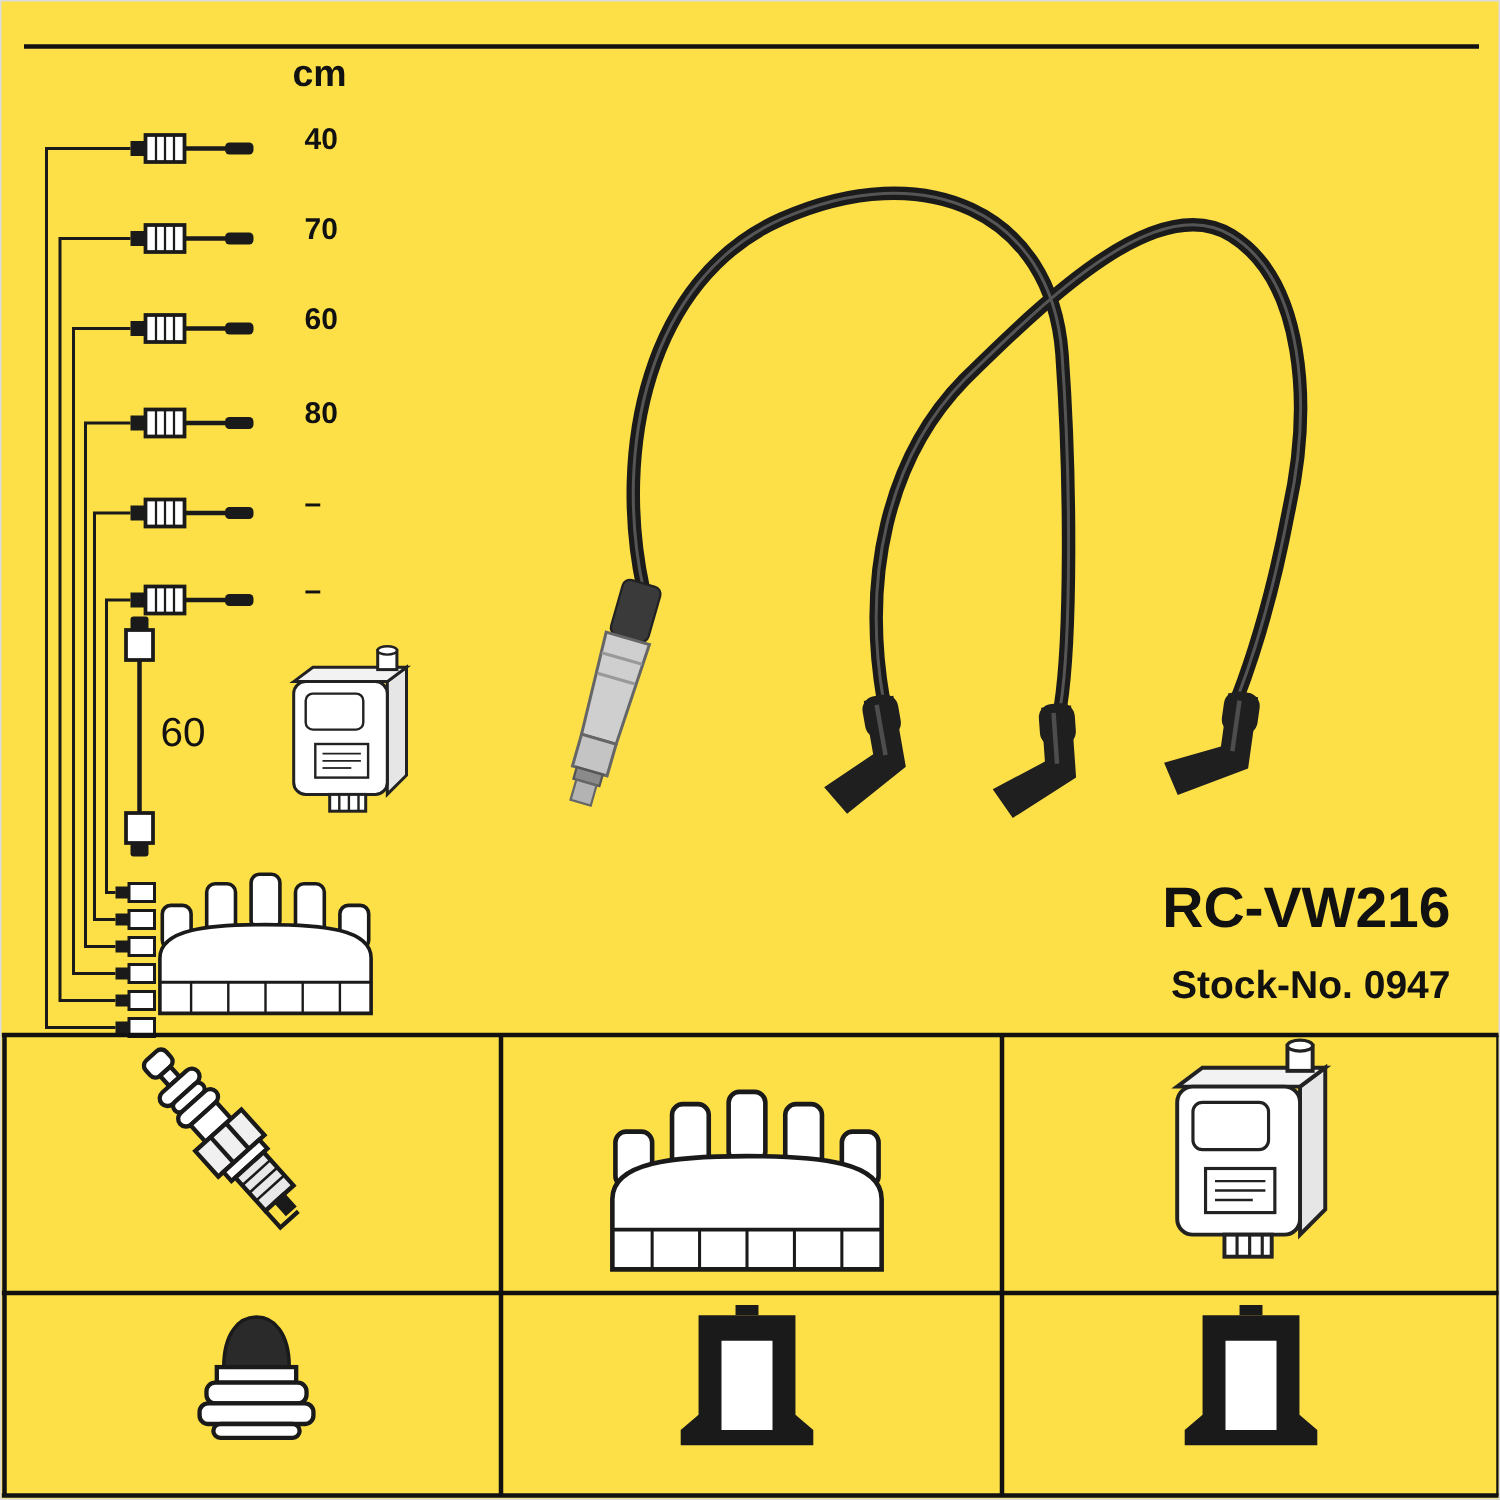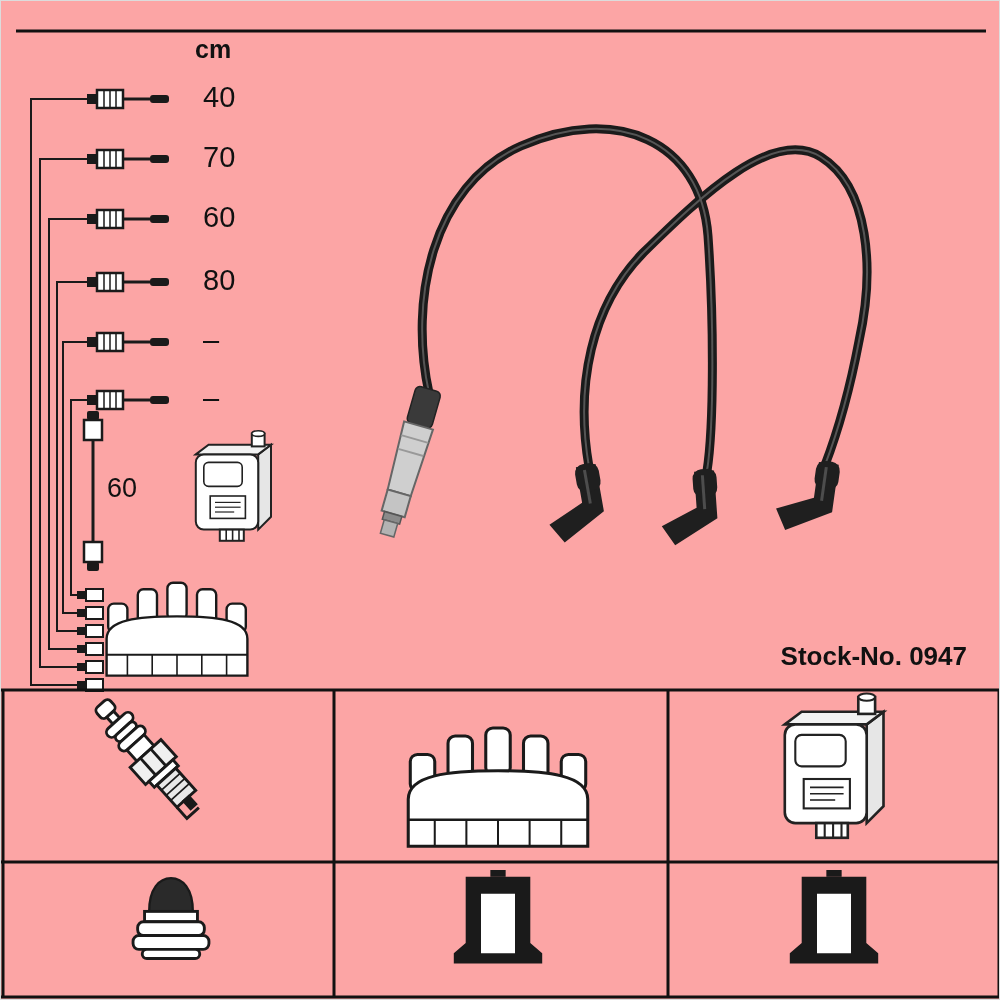--- a/index.html
+++ b/index.html
@@ -1,24 +1,24 @@
 <!DOCTYPE html>
 <html><head>
 <meta charset="utf-8">
 <style>
   html,body{margin:0;padding:0;background:#9a9a9a;}
   #canvas{
-    position:relative;width:1000px;height:1000px;background:#fca5a5;
+    position:relative;width:1000px;height:1000px;background:#fde047;
     overflow:hidden;font-family:"Liberation Sans",sans-serif;
     box-sizing:border-box;border:1px solid #dcdcdc;
   }
   #art{position:absolute;left:0;top:0;width:1000px;height:1000px;}
   .t{position:absolute;color:#111;line-height:1;white-space:nowrap;}
   .unit{left:194px;top:36px;font-size:25px;font-weight:700;}
-  .len{left:202px;font-size:29px;font-weight:400;}
+  .len{left:202px;font-size:20px;font-weight:700;}
   .len.r0{top:82px}.len.r1{top:142px}.len.r2{top:202px}
   .len.r3{top:265px}.len.r4{top:325px}.len.r5{top:383px}
   .auxlen{left:106px;top:474px;font-size:27px;}
   .code{right:32px;top:586px;font-size:38px;font-weight:700;text-align:right;}
   .stock{right:32px;top:642px;font-size:26px;font-weight:700;text-align:left;}
 </style>
 </head>
 <body>
 
 <div id="canvas">
@@ -200,14 +200,15 @@
   </svg>
 
   <div class="t unit">cm</div>
   <div class="t len r0">40</div>
   <div class="t len r1">70</div>
   <div class="t len r2">60</div>
   <div class="t len r3">80</div>
   <div class="t len r4">–</div>
   <div class="t len r5">–</div>
   <div class="t auxlen">60</div>
+  <div class="t code">RC-VW216</div>
   <div class="t stock">Stock-No. 0947</div>
 </div>
 
 </body></html>

